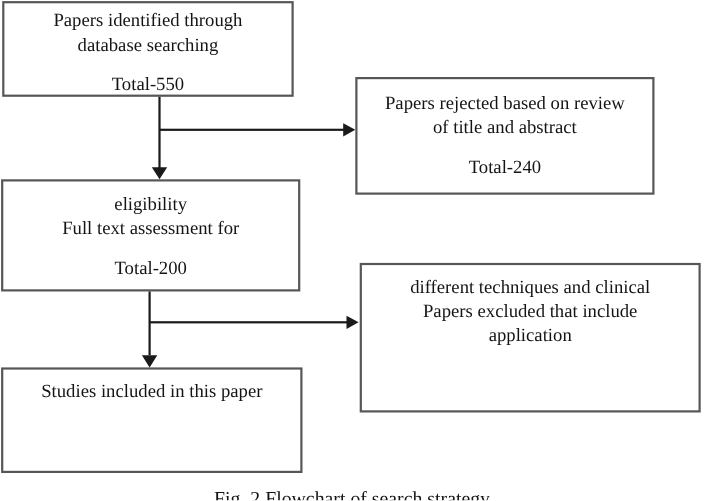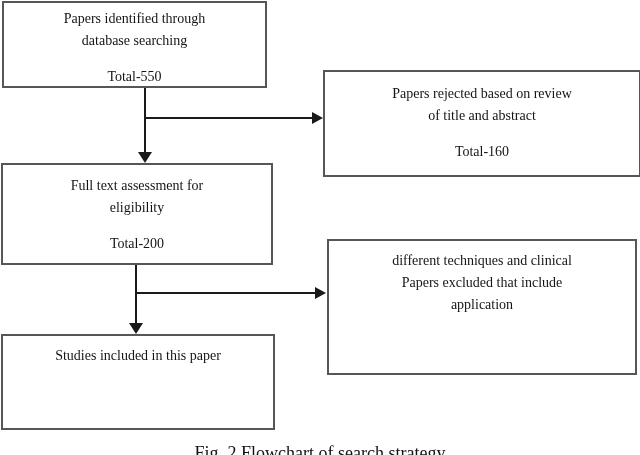--- a/index.html
+++ b/index.html
@@ -15,21 +15,21 @@
     overflow: hidden;
     font-family: "Liberation Serif", "DejaVu Serif", serif;
     color: #141414;
   }
   .flow-box {
     position: absolute;
     box-sizing: border-box;
     border: 2px solid #565656;
     background: #ffffff;
     text-align: center;
-    font-size: 14px;
+    font-size: 17px;
     line-height: 22px;
   }
   .flow-box .box-total {
     margin-top: 14px;
   }
   .connector {
     position: absolute;
     background: #1a1a1a;
   }
   .arrowhead {
@@ -53,46 +53,46 @@
     width: 100%;
     text-align: center;
     font-size: 18px;
     line-height: 23px;
     color: #141414;
     white-space: nowrap;
   }
 
   
   #box-identified { left: 2px;   top: 1px;   width: 265px; height: 87px;  padding-top: 5px; }
-  #box-rejected   { left: 323px; top: 70px;  width: 318px; height: 107px; padding-top: 11px; }
+  #box-rejected   { left: 323px; top: 70px;  width: 272px; height: 107px; padding-top: 11px; }
   #box-fulltext   { left: 1px;   top: 163px; width: 272px; height: 102px; padding-top: 10px; }
   #box-excluded   { left: 327px; top: 239px; width: 310px; height: 136px; padding-top: 9px; }
   #box-included   { left: 1px;   top: 334px; width: 274px; height: 96px;  padding-top: 9px; }
   #box-excluded .box-total { margin-top: 12px; }
 </style>
 </head>
 <body>
 
 <div id="canvas">
 
   <div class="flow-box" id="box-identified">
     <div>Papers identified through</div>
     <div>database searching</div>
     <div class="box-total">Total-550</div>
   </div>
 
   <div class="flow-box" id="box-rejected">
     <div>Papers rejected based on review</div>
     <div>of title and abstract</div>
-    <div class="box-total">Total-160</div>
+    <div class="box-total">Total-240</div>
   </div>
 
   <div class="flow-box" id="box-fulltext">
+    <div>eligibility</div>
     <div>Full text assessment for</div>
-    <div>eligibility</div>
     <div class="box-total">Total-200</div>
   </div>
 
   <div class="flow-box" id="box-excluded">
     <div>different techniques and clinical</div>
     <div>Papers excluded that include</div>
     <div>application</div>
   </div>
 
   <div class="flow-box" id="box-included">

